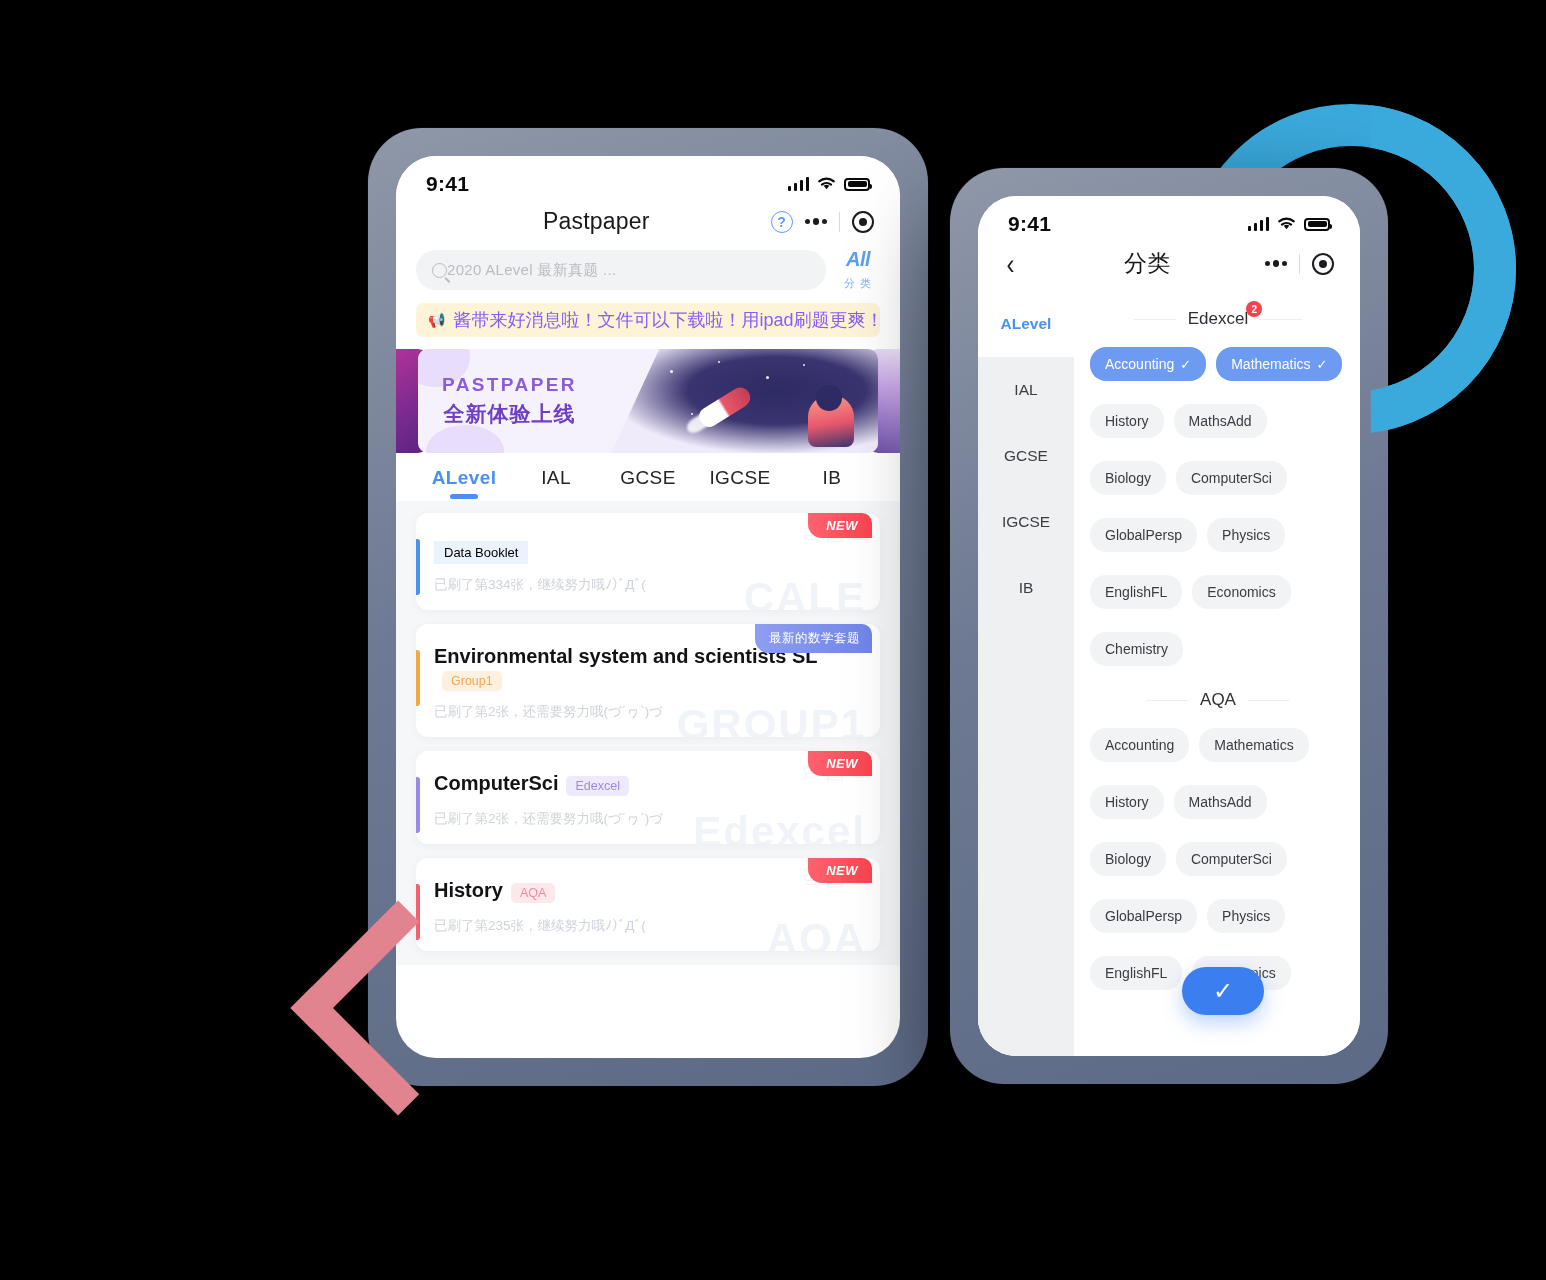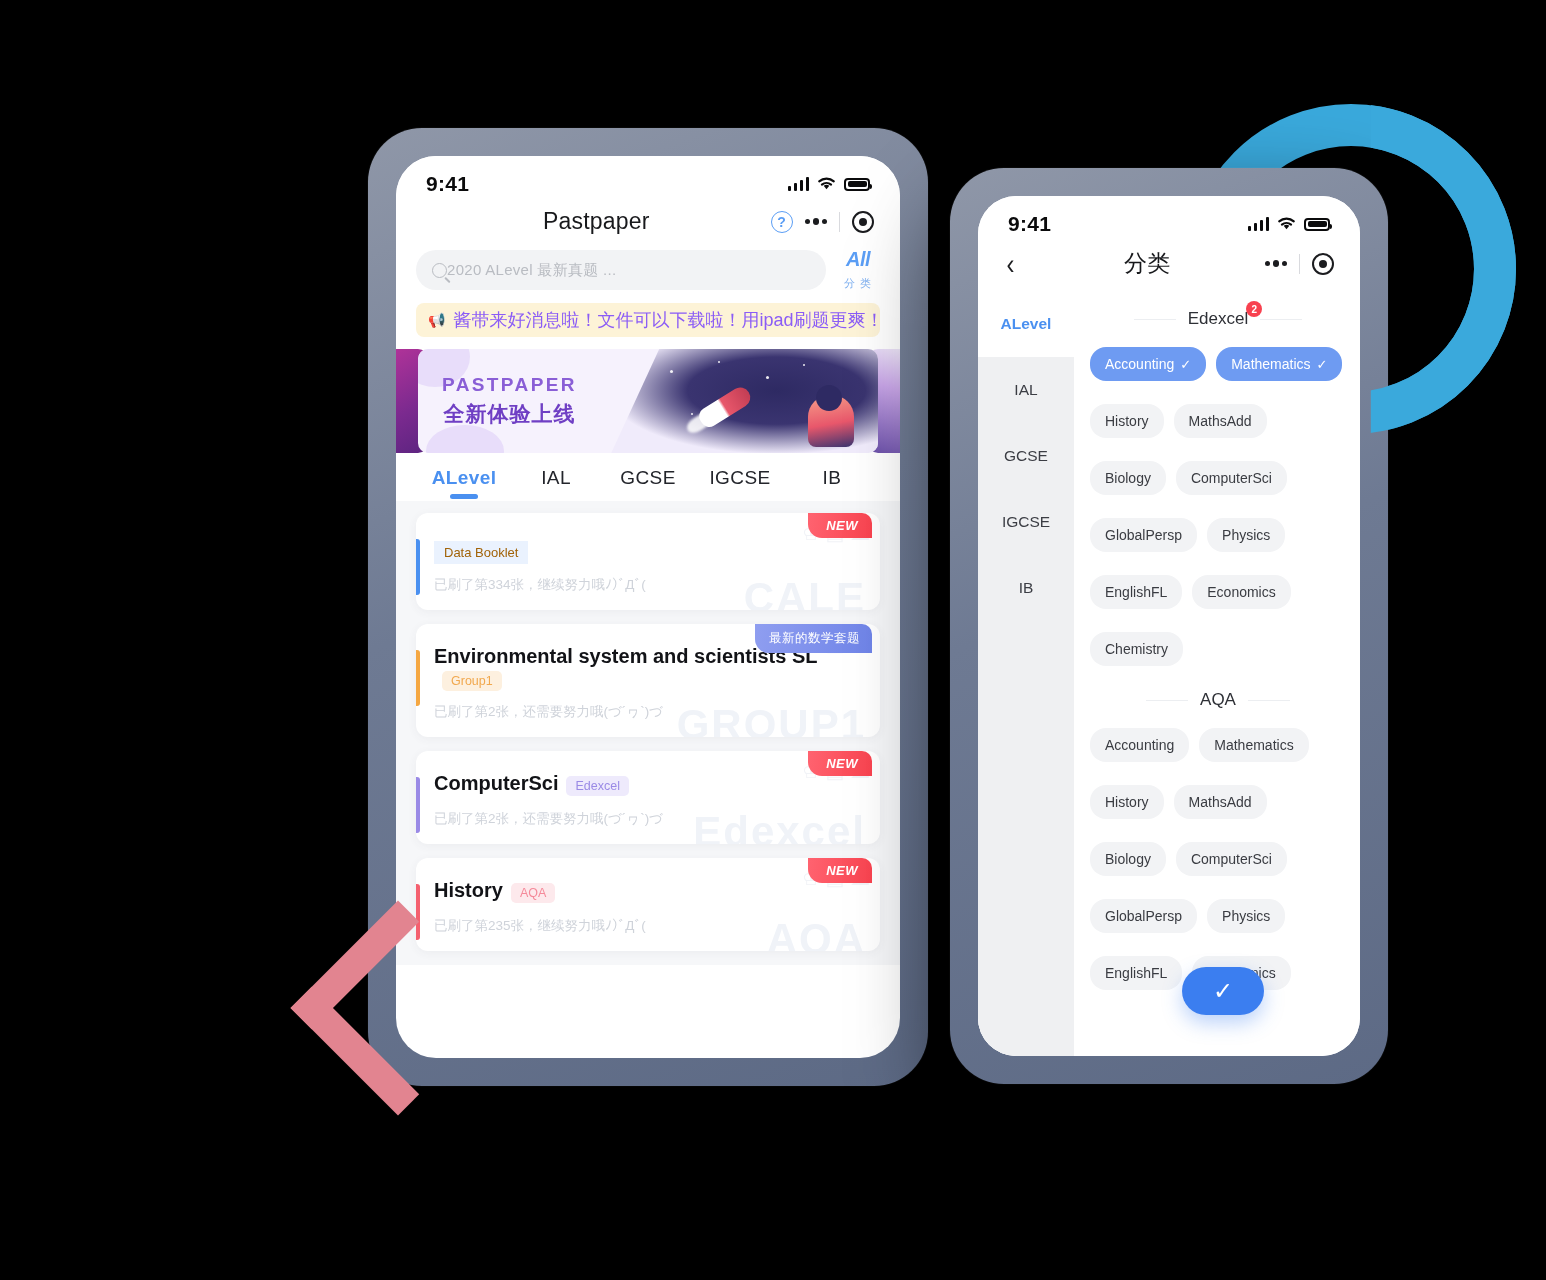--- a/index.html
+++ b/index.html
@@ -146,21 +146,21 @@
   .badge.new { background: linear-gradient(100deg,#ff6370,#f9434f); }
   .badge.txt { background: linear-gradient(100deg,#8f9ef0,#6f84e8); font-style:normal; font-weight:400;
                font-size:12.5px; padding:6px 12px 6px 14px; }
   .card-title { font-size:20px; font-weight:700; color:#121317; display:inline; line-height:1.45; }
   .chiptag { display:inline-block; vertical-align:middle; font-size:12.5px; padding:3px 9px;
              border-radius:5px; margin-left:8px; font-weight:400; }
   .tag-blue { background:#e8f0fe; color:#6ba3f5; }
   .tag-orange { background:#fdf0df; color:#f1a84e; }
   .tag-purple { background:#eeeafc; color:#9a8ae6; }
   .tag-red { background:#fde9ec; color:#f58a9a; }
-  .sub-pill { display:inline-block; margin-top:10px; font-size:13px; color:#a16207;
+  .sub-pill { display:inline-block; margin-top:10px; font-size:13px; color:#000000;
               background:#eaf2fe; border-radius:0; padding:4px 10px; }
   .card-meta { font-size:13.5px; color:#cfd3da; margin-top:12px; position:relative; z-index:2; }
 
   
   .catbody { display:flex; height: 100%; background:#fff; }
   .cat-side { width:96px; background:#eff0f2; flex:none; padding-top:0; }
   .cat-side .s-item { height:66px; display:flex; align-items:center; justify-content:center;
     font-size:15.5px; color:#3b3d44; }
   .cat-side .s-item.active { background:#fff; color:#4a90f0; font-weight:700; }
   .cat-main { flex:1; padding: 14px 14px 0 16px; position:relative; overflow:hidden; }

